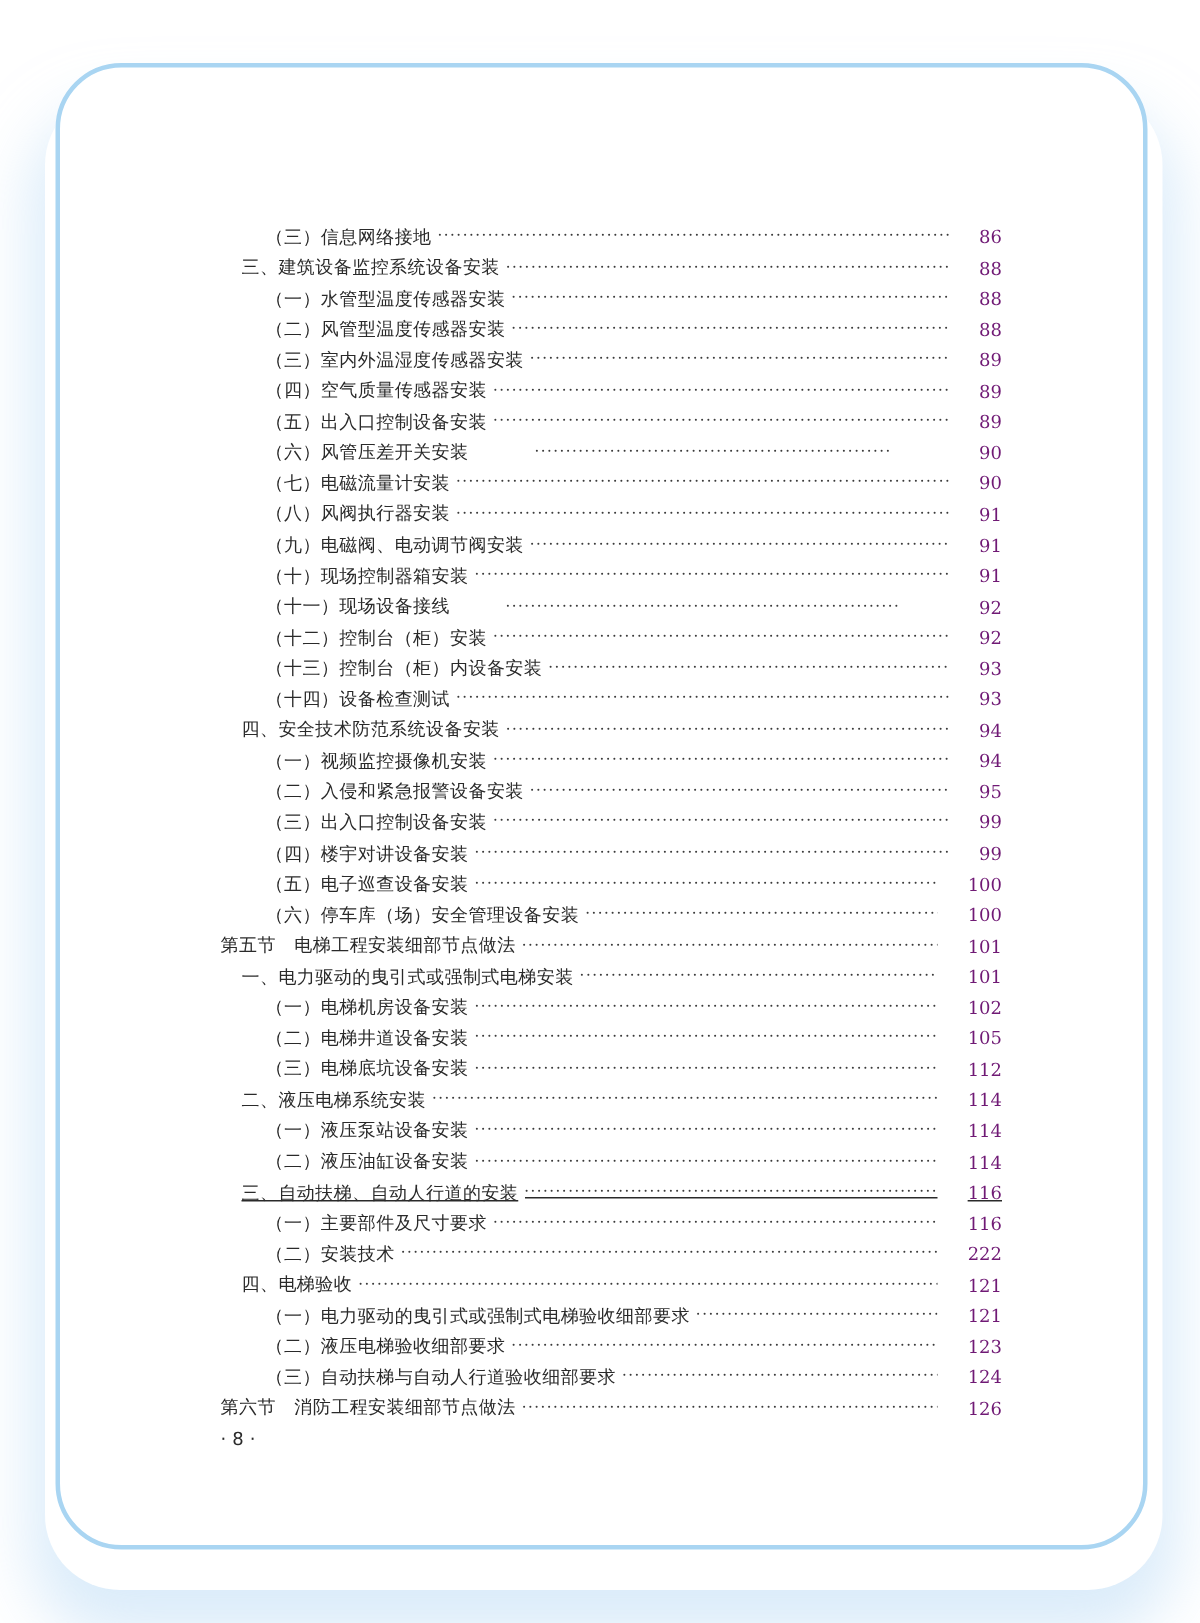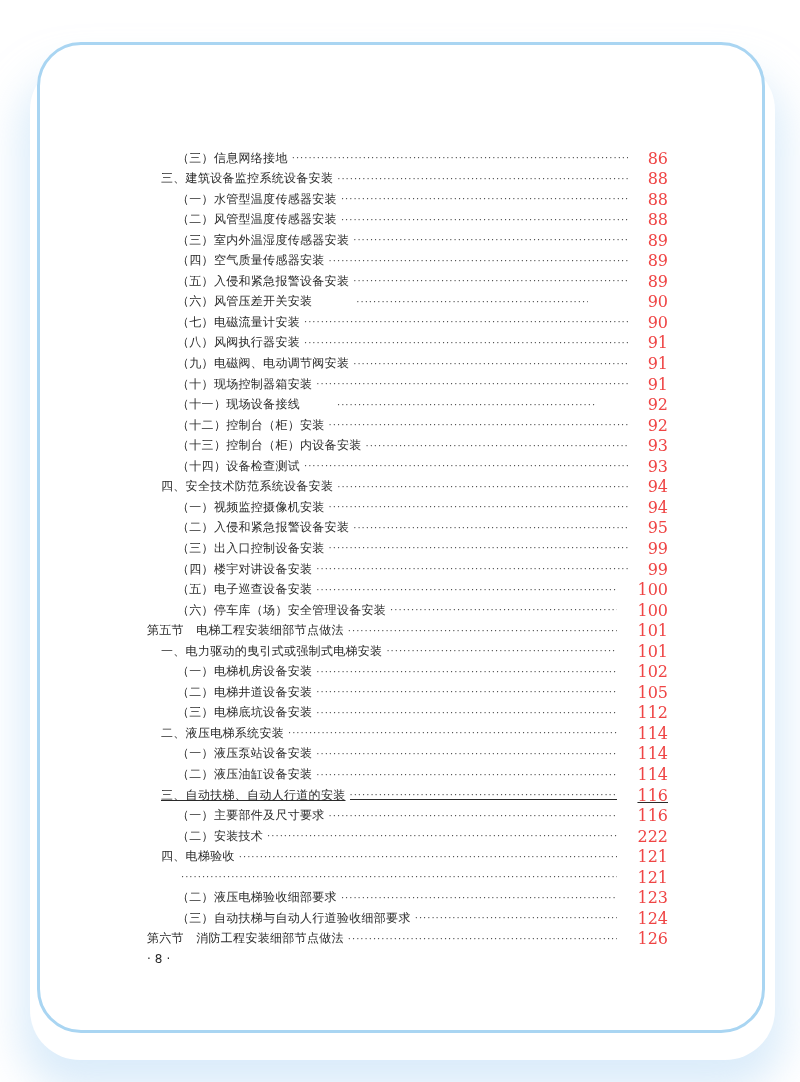--- a/index.html
+++ b/index.html
@@ -26,21 +26,21 @@
       font-size: 12px; color: #2a2a2a; white-space: nowrap;
     }
     .row .label { flex: 0 0 auto; letter-spacing: 0.3px; }
     .row .leader {
       flex: 1 1 auto; overflow: hidden; margin: 0 4px; color: #3a3a3a;
       font-size: 10px; letter-spacing: 1px; height: 14px; line-height: 14px;
     }
     .row .leader::before {
       content: "··································································································································································";
     }
-    .row .page { flex: 0 0 auto; font-size: 16px; color: #ef4444; margin-left: 16px; }
+    .row .page { flex: 0 0 auto; font-size: 12px; color: #701a75; margin-left: 16px; }
     .folio {
       position: absolute; left: 147px; top: 952px; font-size: 12px; color: #2a2a2a;
       font-family: "DejaVu Sans", sans-serif; letter-spacing: 4px;
     }
   </style>
 </head>
 <body>
 
 <div class="glow"></div>
 <div class="card"></div>
@@ -70,21 +70,21 @@
       <span class="label">（三）室内外温湿度传感器安装</span>
       <span class="leader"></span>
       <span class="page">89</span>
     </div>
     <div class="row" style="top: 250.75px; left: 177px; width: 491px;">
       <span class="label">（四）空气质量传感器安装</span>
       <span class="leader"></span>
       <span class="page">89</span>
     </div>
     <div class="row" style="top: 271.3px; left: 177px; width: 491px;">
-      <span class="label">（五）入侵和紧急报警设备安装</span>
+      <span class="label">（五）出入口控制设备安装</span>
       <span class="leader"></span>
       <span class="page">89</span>
     </div>
     <div class="row" style="top: 291.85px; left: 177px; width: 491px; gap: 40px;">
       <span class="label">（六）风管压差开关安装</span>
       <span class="leader"></span>
       <span class="page">90</span>
     </div>
     <div class="row" style="top: 312.4px; left: 177px; width: 491px;">
       <span class="label">（七）电磁流量计安装</span>
@@ -215,20 +215,21 @@
       <span class="label">（二）安装技术</span>
       <span class="leader"></span>
       <span class="page">222</span>
     </div>
     <div class="row" style="top: 846.7px; left: 161px; width: 507px;">
       <span class="label">四、电梯验收</span>
       <span class="leader"></span>
       <span class="page">121</span>
     </div>
     <div class="row" style="top: 867.25px; left: 177px; width: 491px;">
+      <span class="label">（一）电力驱动的曳引式或强制式电梯验收细部要求</span>
       <span class="leader"></span>
       <span class="page">121</span>
     </div>
     <div class="row" style="top: 887.8px; left: 177px; width: 491px;">
       <span class="label">（二）液压电梯验收细部要求</span>
       <span class="leader"></span>
       <span class="page">123</span>
     </div>
     <div class="row" style="top: 908.35px; left: 177px; width: 491px;">
       <span class="label">（三）自动扶梯与自动人行道验收细部要求</span>

